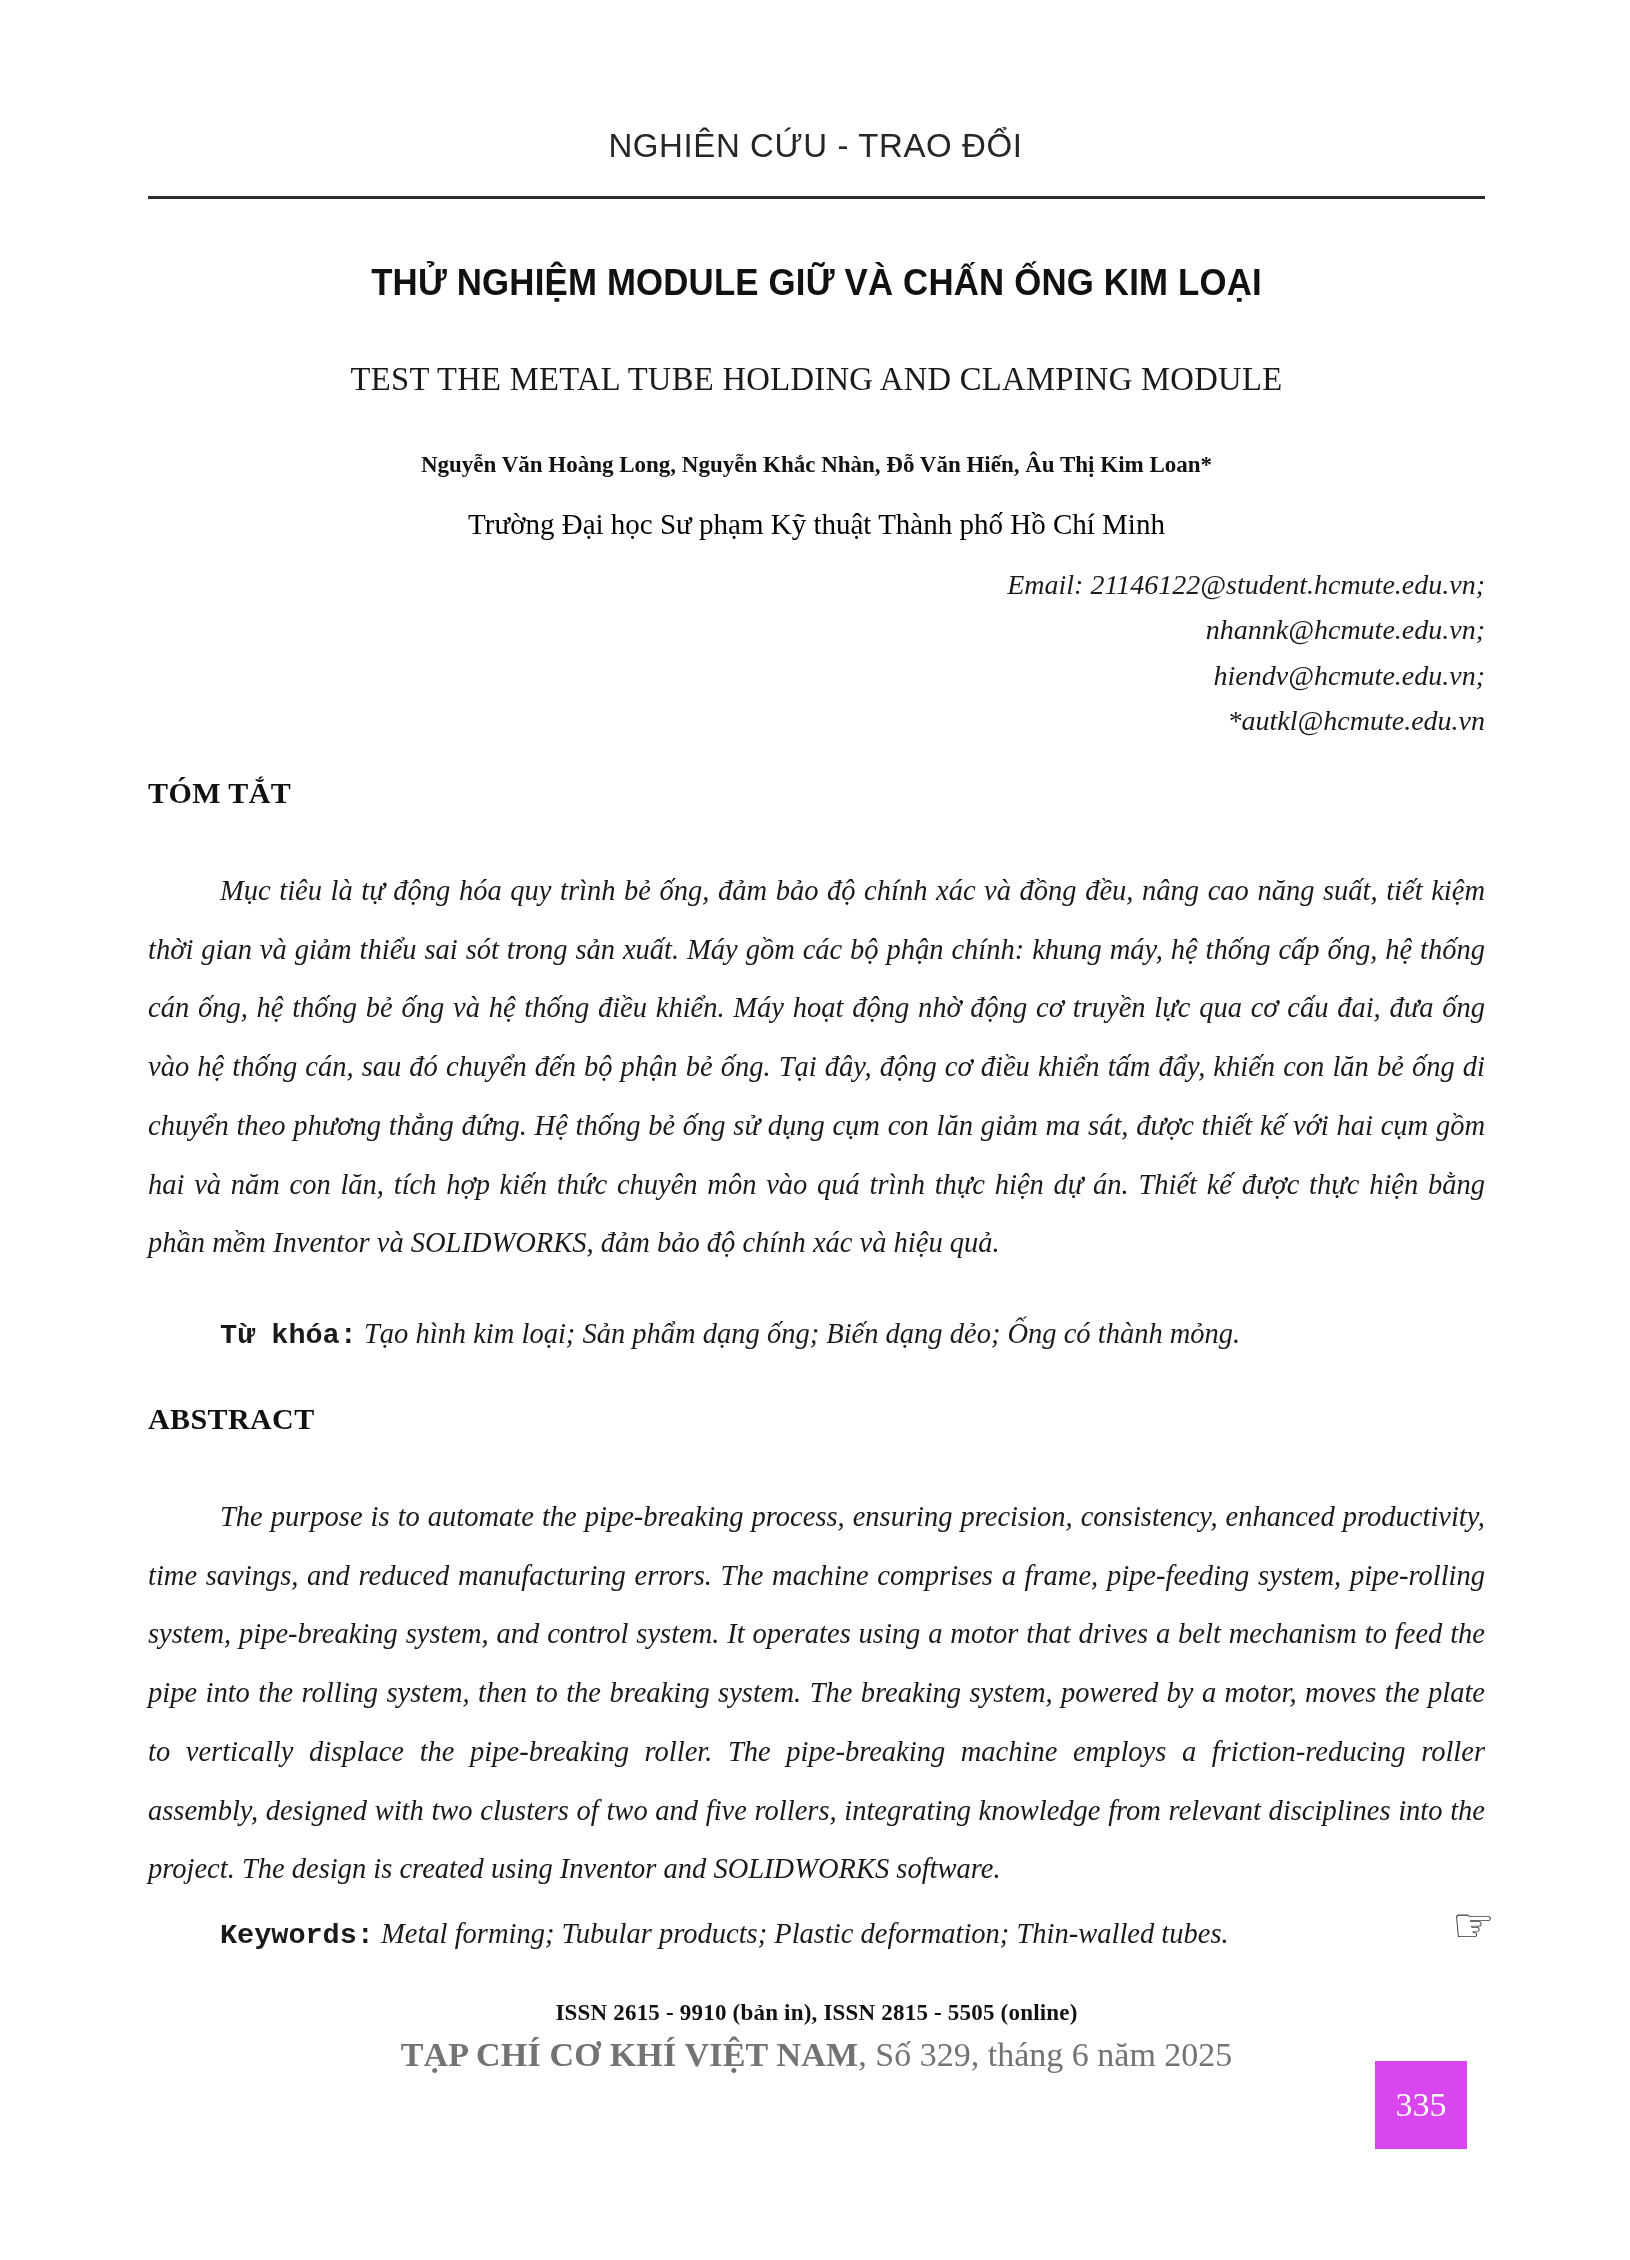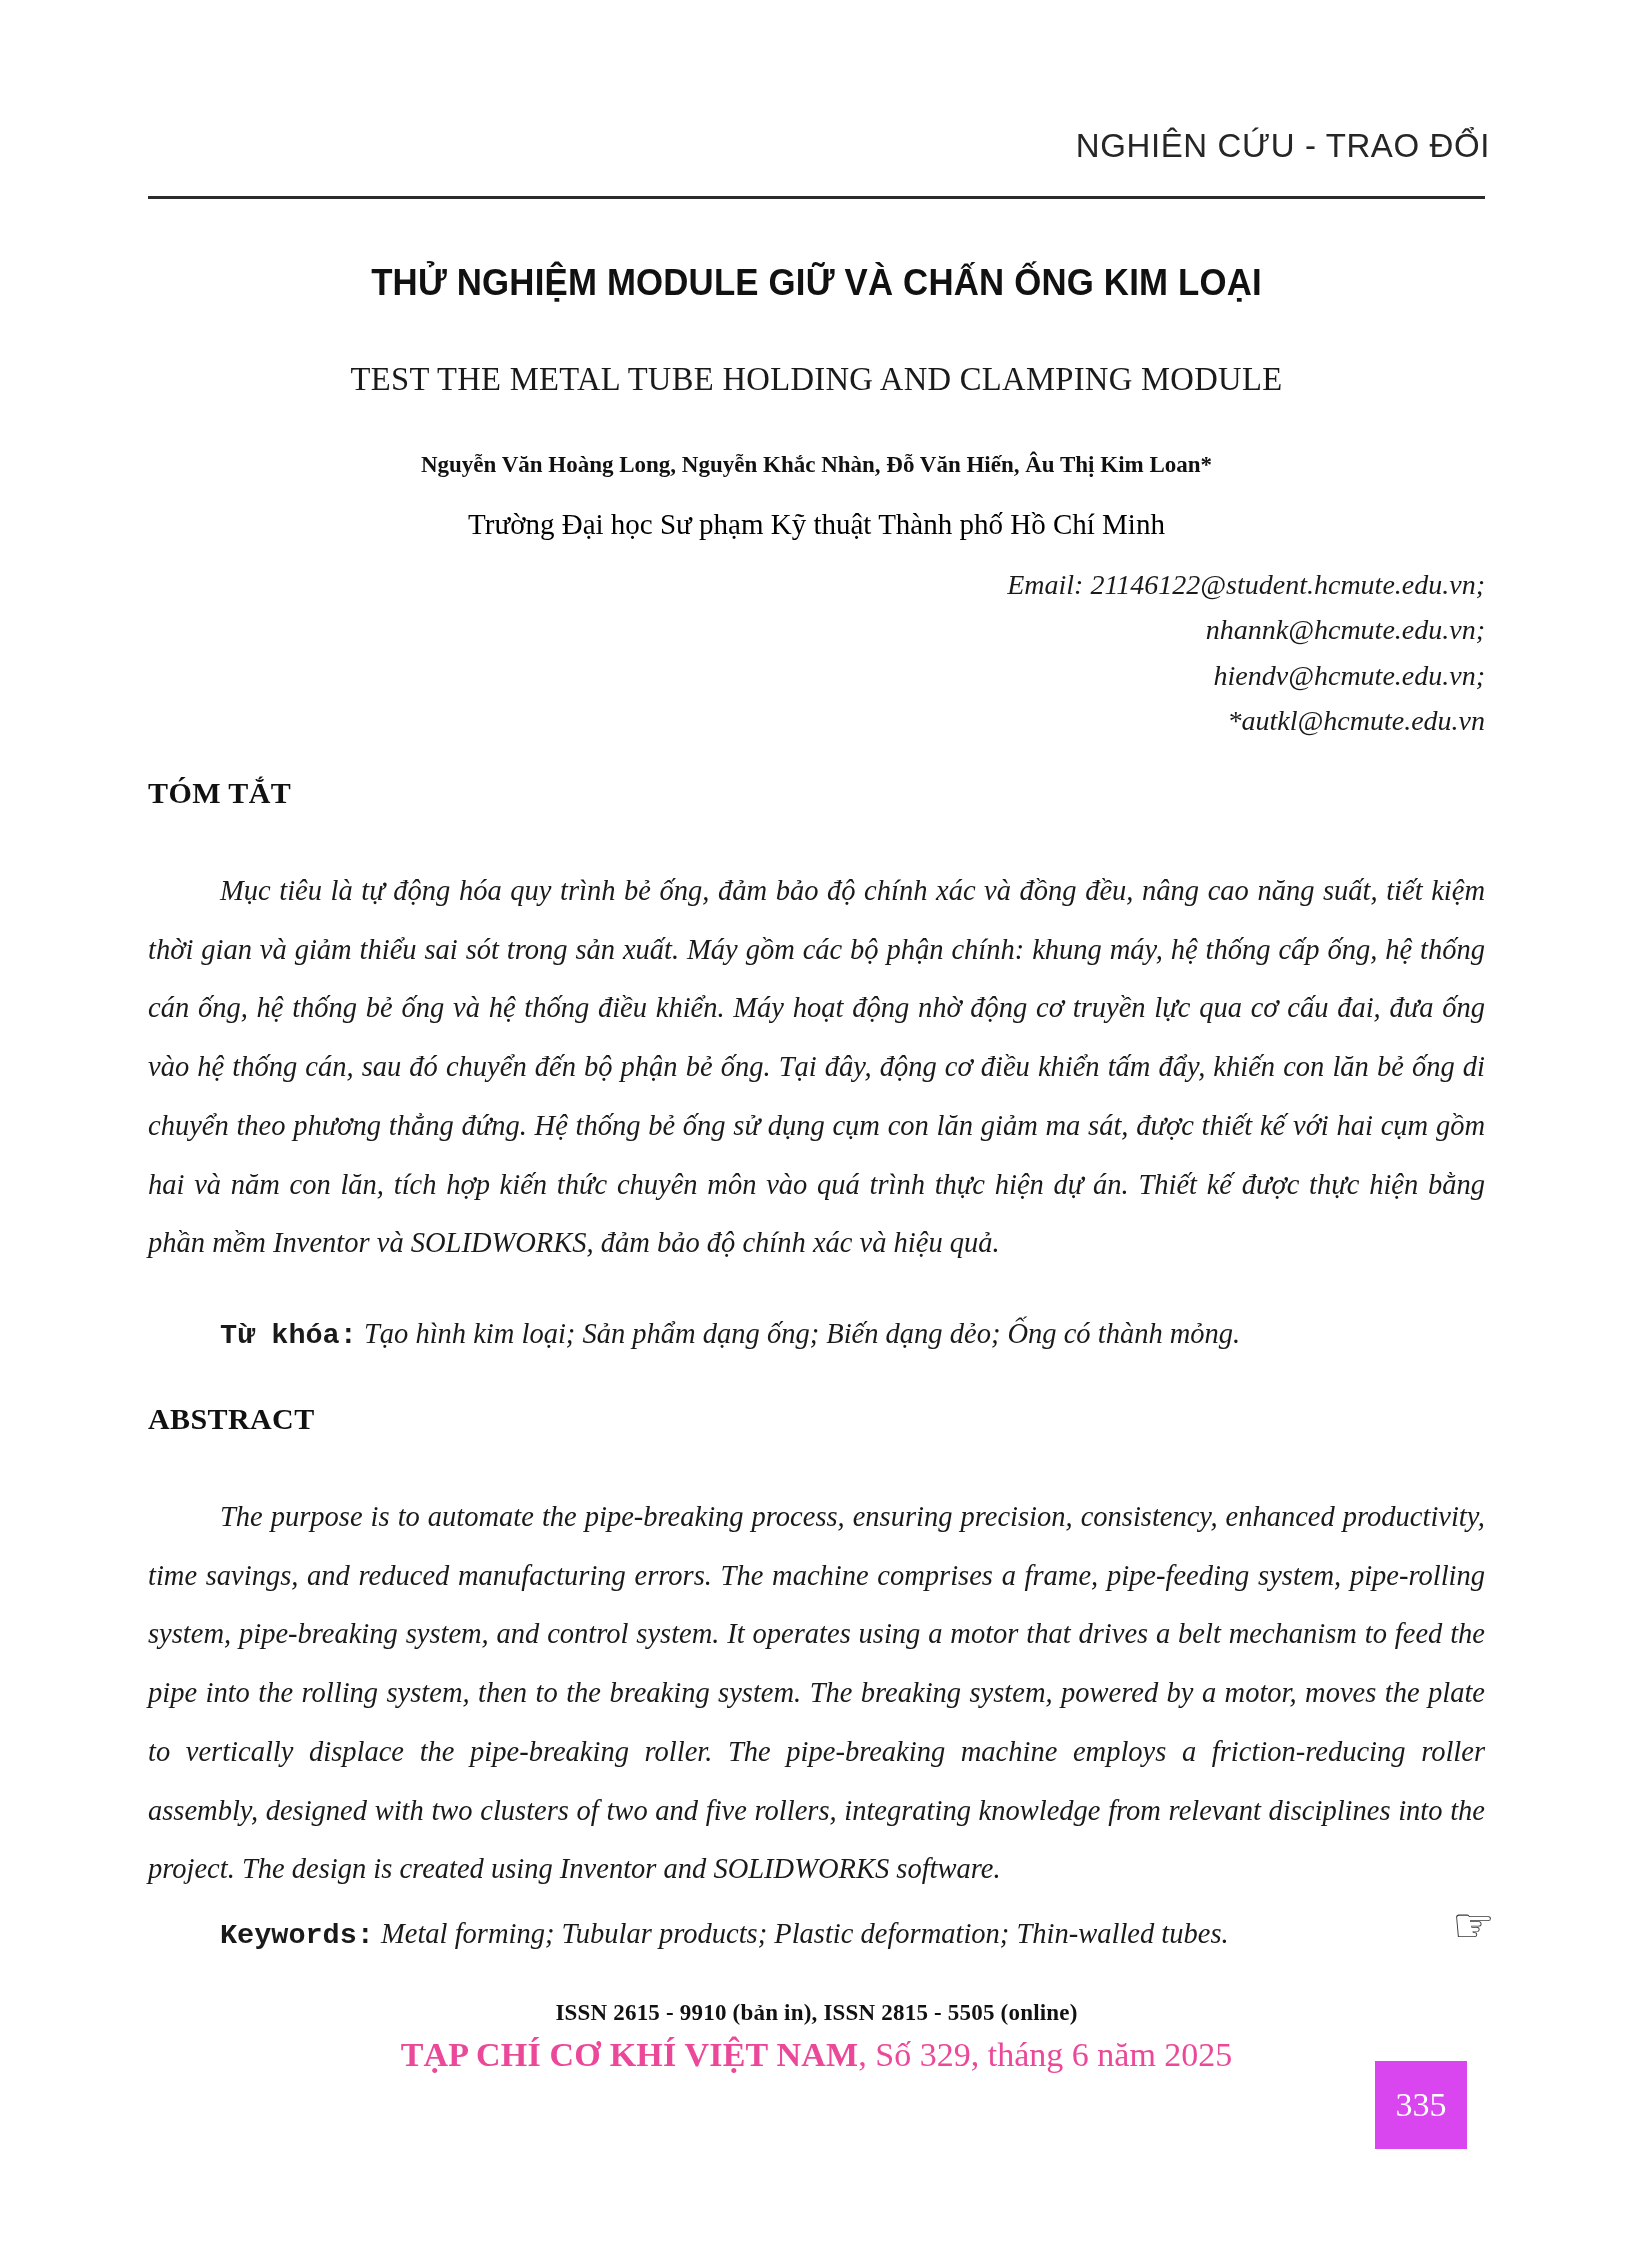--- a/index.html
+++ b/index.html
@@ -20,24 +20,24 @@
     position: absolute;
     left: 0; top: 0;
     width: 1630px;
     height: 2260px;
     box-sizing: border-box;
   }
 
   
   .runhead {
     position: absolute;
-    left: 155px;
+    left: 148px;
     top: 128px;
     width: 1335px;
-    text-align: right;
+    text-align: center;
     font-family: "Liberation Sans", "DejaVu Sans", sans-serif;
     font-size: 33px;
     letter-spacing: 0.6px;
     color: #262626;
     line-height: 1.1;
   }
   .runhead-rule {
     position: absolute;
     left: 148px;
     top: 196px;
@@ -168,21 +168,21 @@
   }
   .footer-issn {
     font-weight: bold;
     font-size: 23px;
     letter-spacing: 0.2px;
     color: #111111;
     margin-bottom: 10px;
   }
   .footer-journal {
     font-size: 34px;
-    color: #ec4899;
+    color: #737373;
     margin-bottom: 8px;
     white-space: nowrap;
   }
   .footer-journal .jname {
     font-weight: bold;
     letter-spacing: 0.2px;
   }
   .footer-web {
     font-weight: bold;
     font-size: 29px;

